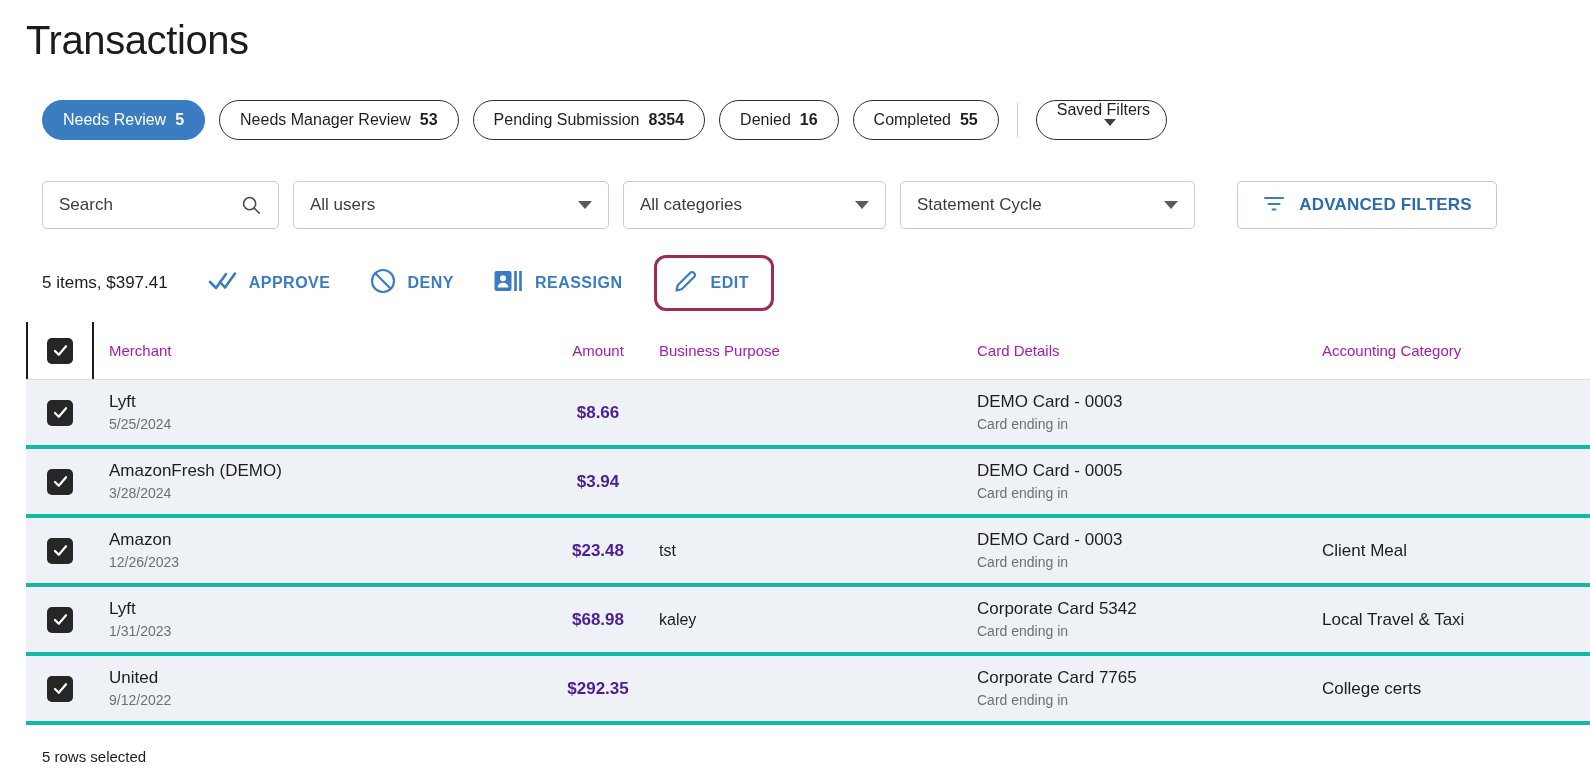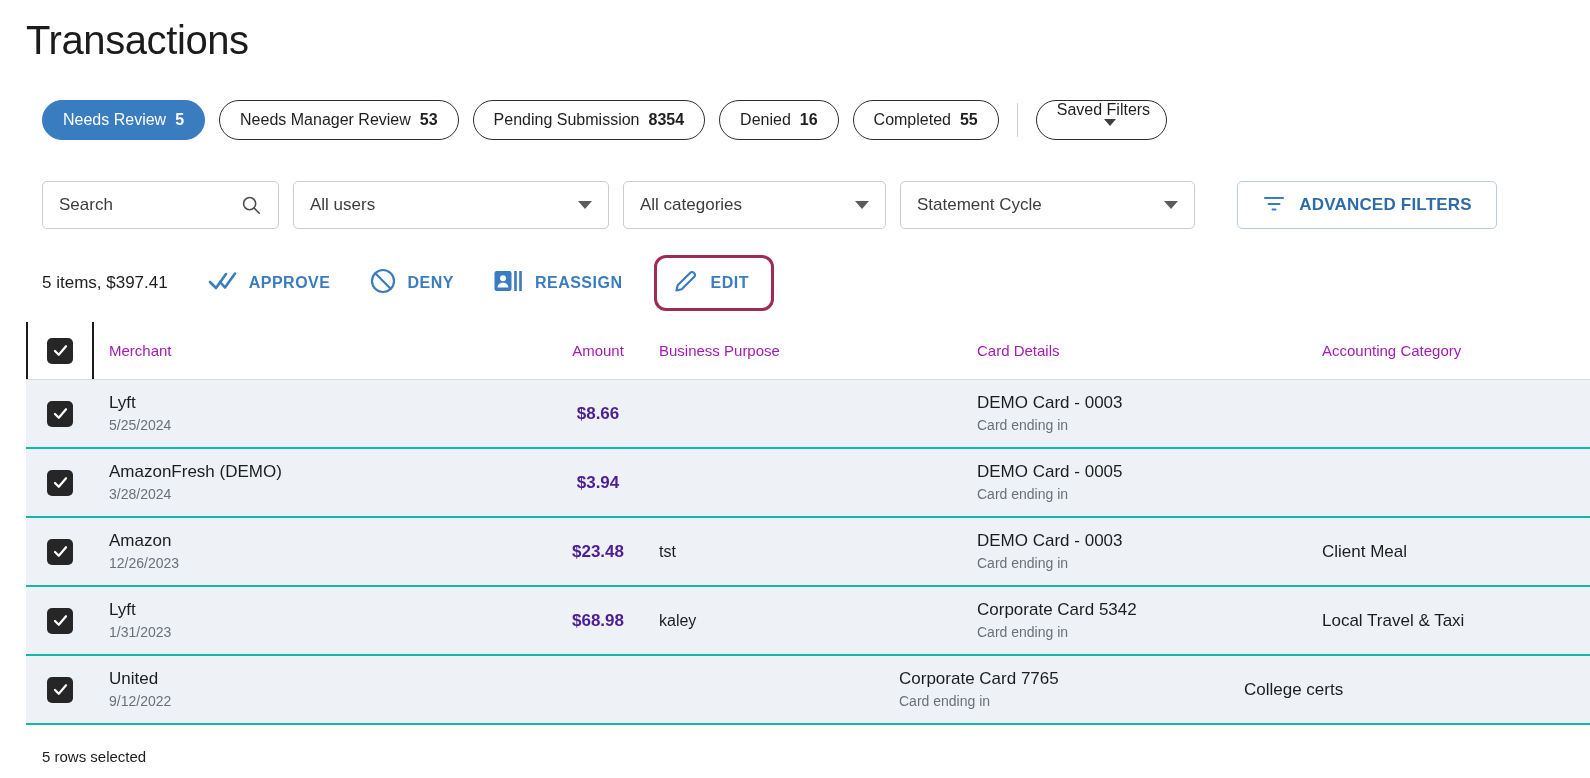--- a/index.html
+++ b/index.html
@@ -154,21 +154,21 @@
 
   
   .table {
     position: absolute;
     left: 26px; top: 322px;
     width: 1564px;
   }
   .trow {
     display: flex;
     align-items: stretch;
-    border-bottom: 2px solid #14b8a6;
+    border-bottom: 4px solid #14b8a6;
   }
   .thead {
     height: 58px;
     border-bottom: 1px solid #d7dbe0;
     background: #ffffff;
   }
   .trow.body {
     height: 69px;
     background: #eef2f6;
   }
@@ -504,20 +504,23 @@
               <polyline points="3.5,10.5 8,15 16.5,5"></polyline>
             </svg>
         </span>
       </div>
       <div class="cell c-merchant">
         <div class="stack">
           <span class="primary">United</span>
           <span class="secondary">9/12/2022</span>
         </div>
       </div>
+      <div class="cell c-amount">
+        <span class="amount-val">$292.35</span>
+      </div>
       <div class="cell c-purpose">
         <span class="purpose-val"></span>
       </div>
       <div class="cell c-card">
         <div class="stack">
           <span class="primary">Corporate Card 7765</span>
           <span class="secondary">Card ending in</span>
         </div>
       </div>
       <div class="cell c-cat">

